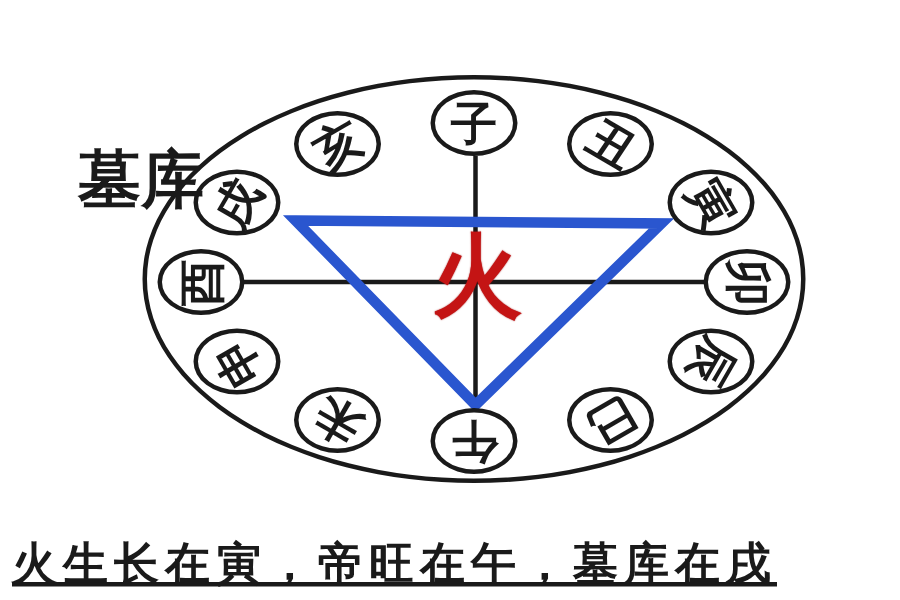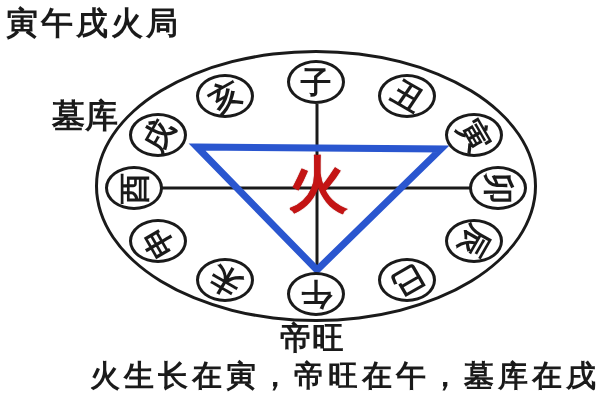--- a/index.html
+++ b/index.html
@@ -31,36 +31,36 @@
   .b7 {left:196px;top:258px;} .b7  span{transform:rotate(210deg);}
   .b8 {left:129px;top:219px;} .b8  span{transform:rotate(240deg);}
   .b9 {left:105px;top:166px;} .b9  span{transform:rotate(270deg);}
   .b10{left:129px;top:113px;} .b10 span{transform:rotate(300deg);}
   .b11{left:196px;top:74px;}  .b11 span{transform:rotate(330deg);}
   .fire{
     position:absolute;left:318px;top:187px;transform:translate(-50%,-54%);
     font-size:60px;font-weight:bold;color:#c41414;line-height:1;
     text-shadow:0 0 1px #9c0f0f;
   }
-  .stage-label{position:absolute;font-size:33px;font-weight:bold;white-space:nowrap;line-height:1;}
+  .stage-label{position:absolute;font-size:42px;font-weight:bold;white-space:nowrap;line-height:1;}
   .lbl-muku{left:52px;top:100px;}
   .lbl-changsheng{left:508px;top:96px;}
   .lbl-diwang{left:280px;top:322px;font-size:32px;}
   .caption{
-    position:absolute;left:0;top:356px;width:600px;text-align:right;
+    position:absolute;left:0;top:356px;width:600px;text-align:left;
     font-size:30px;font-weight:bold;letter-spacing:4px;white-space:nowrap;padding-left:8px;
     box-sizing:border-box;
+    text-decoration:underline;
   }
 </style>
 </head>
 <body>
 
 <div id="stage">
 
-  <div class="title">寅午戌火局</div>
 
   <div class="outer-ellipse"></div>
 
   <svg class="overlay" width="600" height="400" viewBox="0 0 600 400">
     <line x1="317" y1="104" x2="317" y2="272" stroke-width="3" stroke="#1a1a1a"></line>
     <line x1="162" y1="188" x2="470" y2="188" stroke-width="3" stroke="#1a1a1a"></line>
     <polygon points="197,147 441,149 317,270" fill="none" stroke-width="7" stroke-linejoin="miter" stroke="#2a56cf"></polygon>
   </svg>
 
   <div class="branch b0">
@@ -96,17 +96,16 @@
   <div class="branch b10">
     <span>戌</span>
   </div>
   <div class="branch b11">
     <span>亥</span>
   </div>
 
   <div class="fire">火</div>
 
   <div class="stage-label lbl-muku">墓库</div>
-  <div class="stage-label lbl-diwang">帝旺</div>
 
   <div class="caption">火生长在寅，帝旺在午，墓库在戌</div>
 
 </div>
 
 </body></html>

